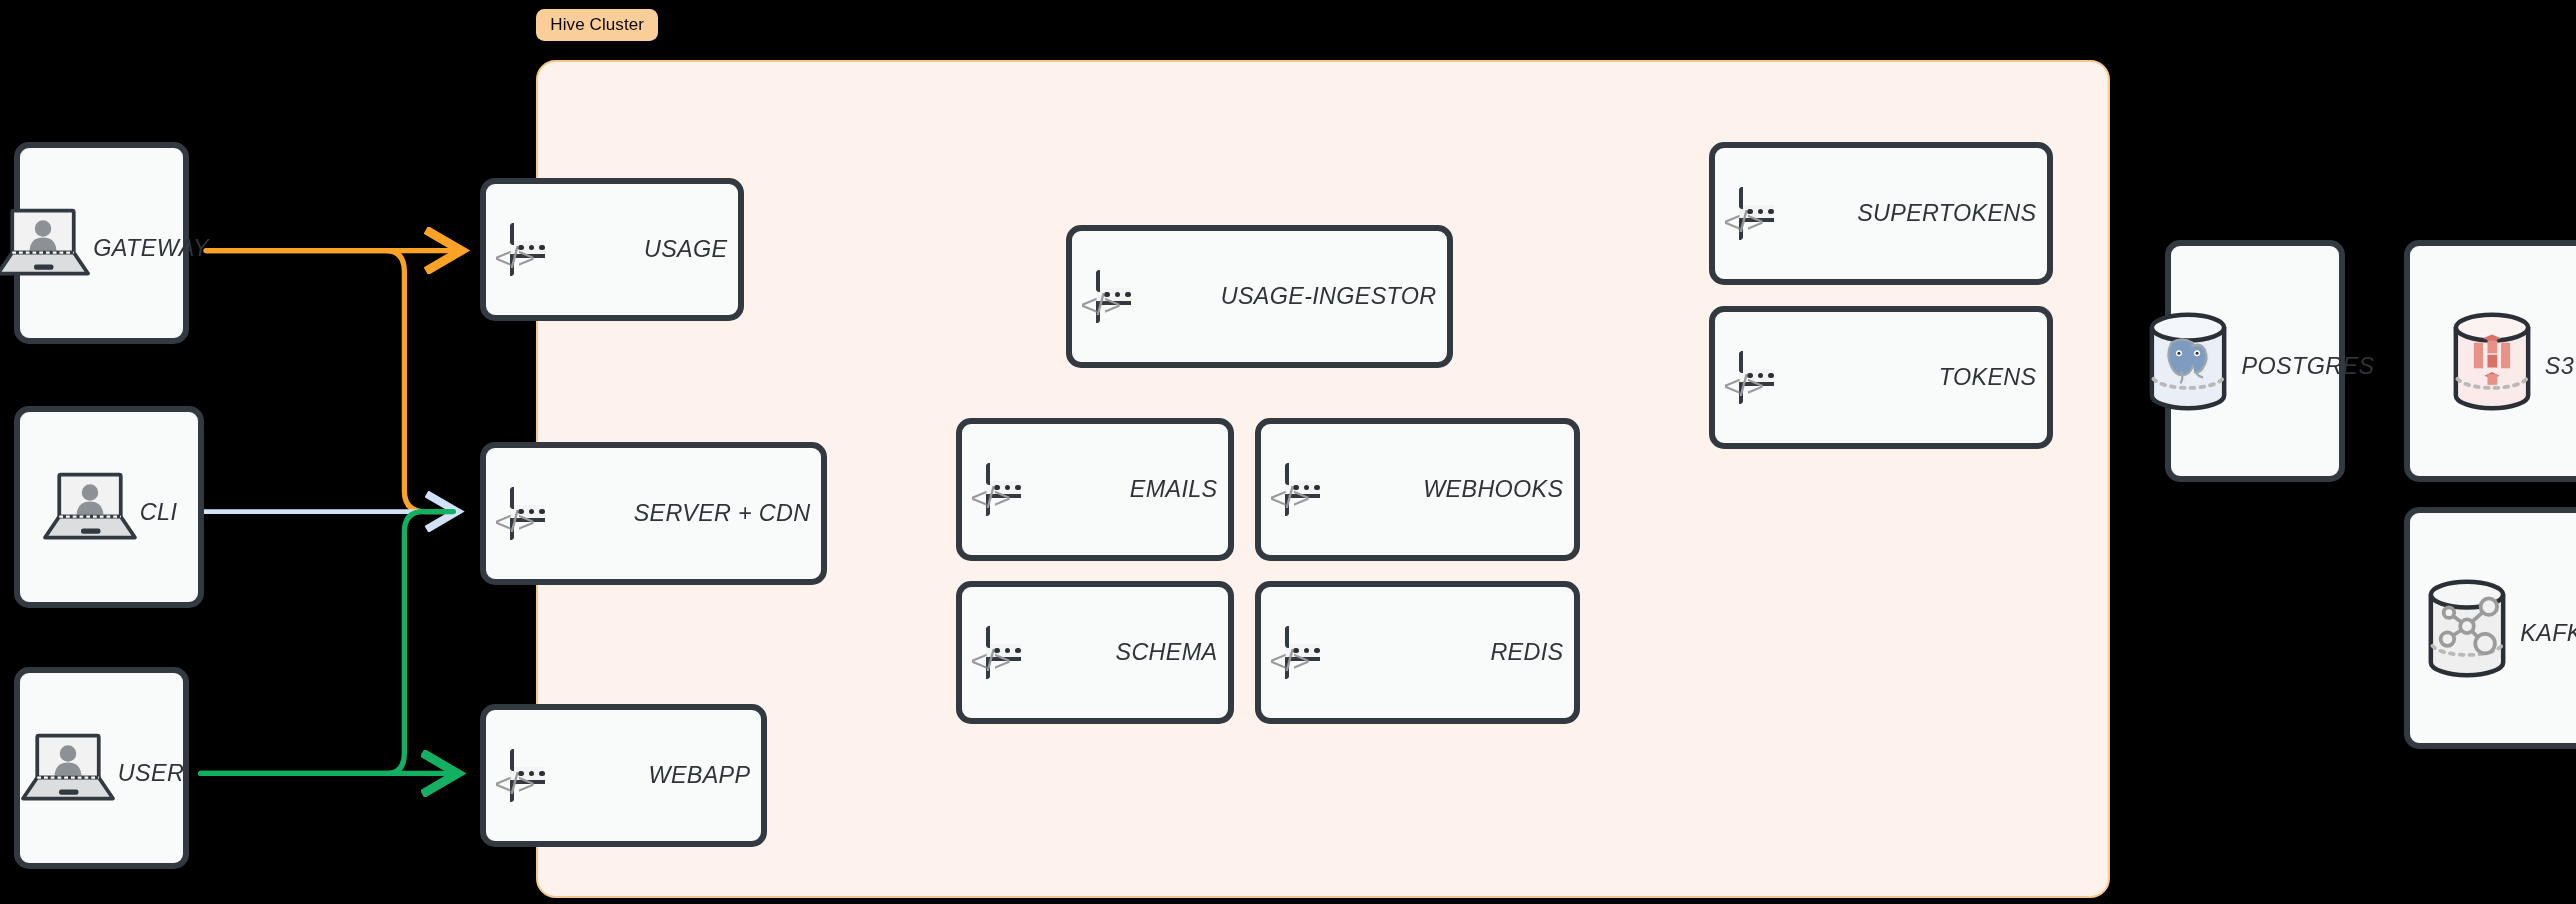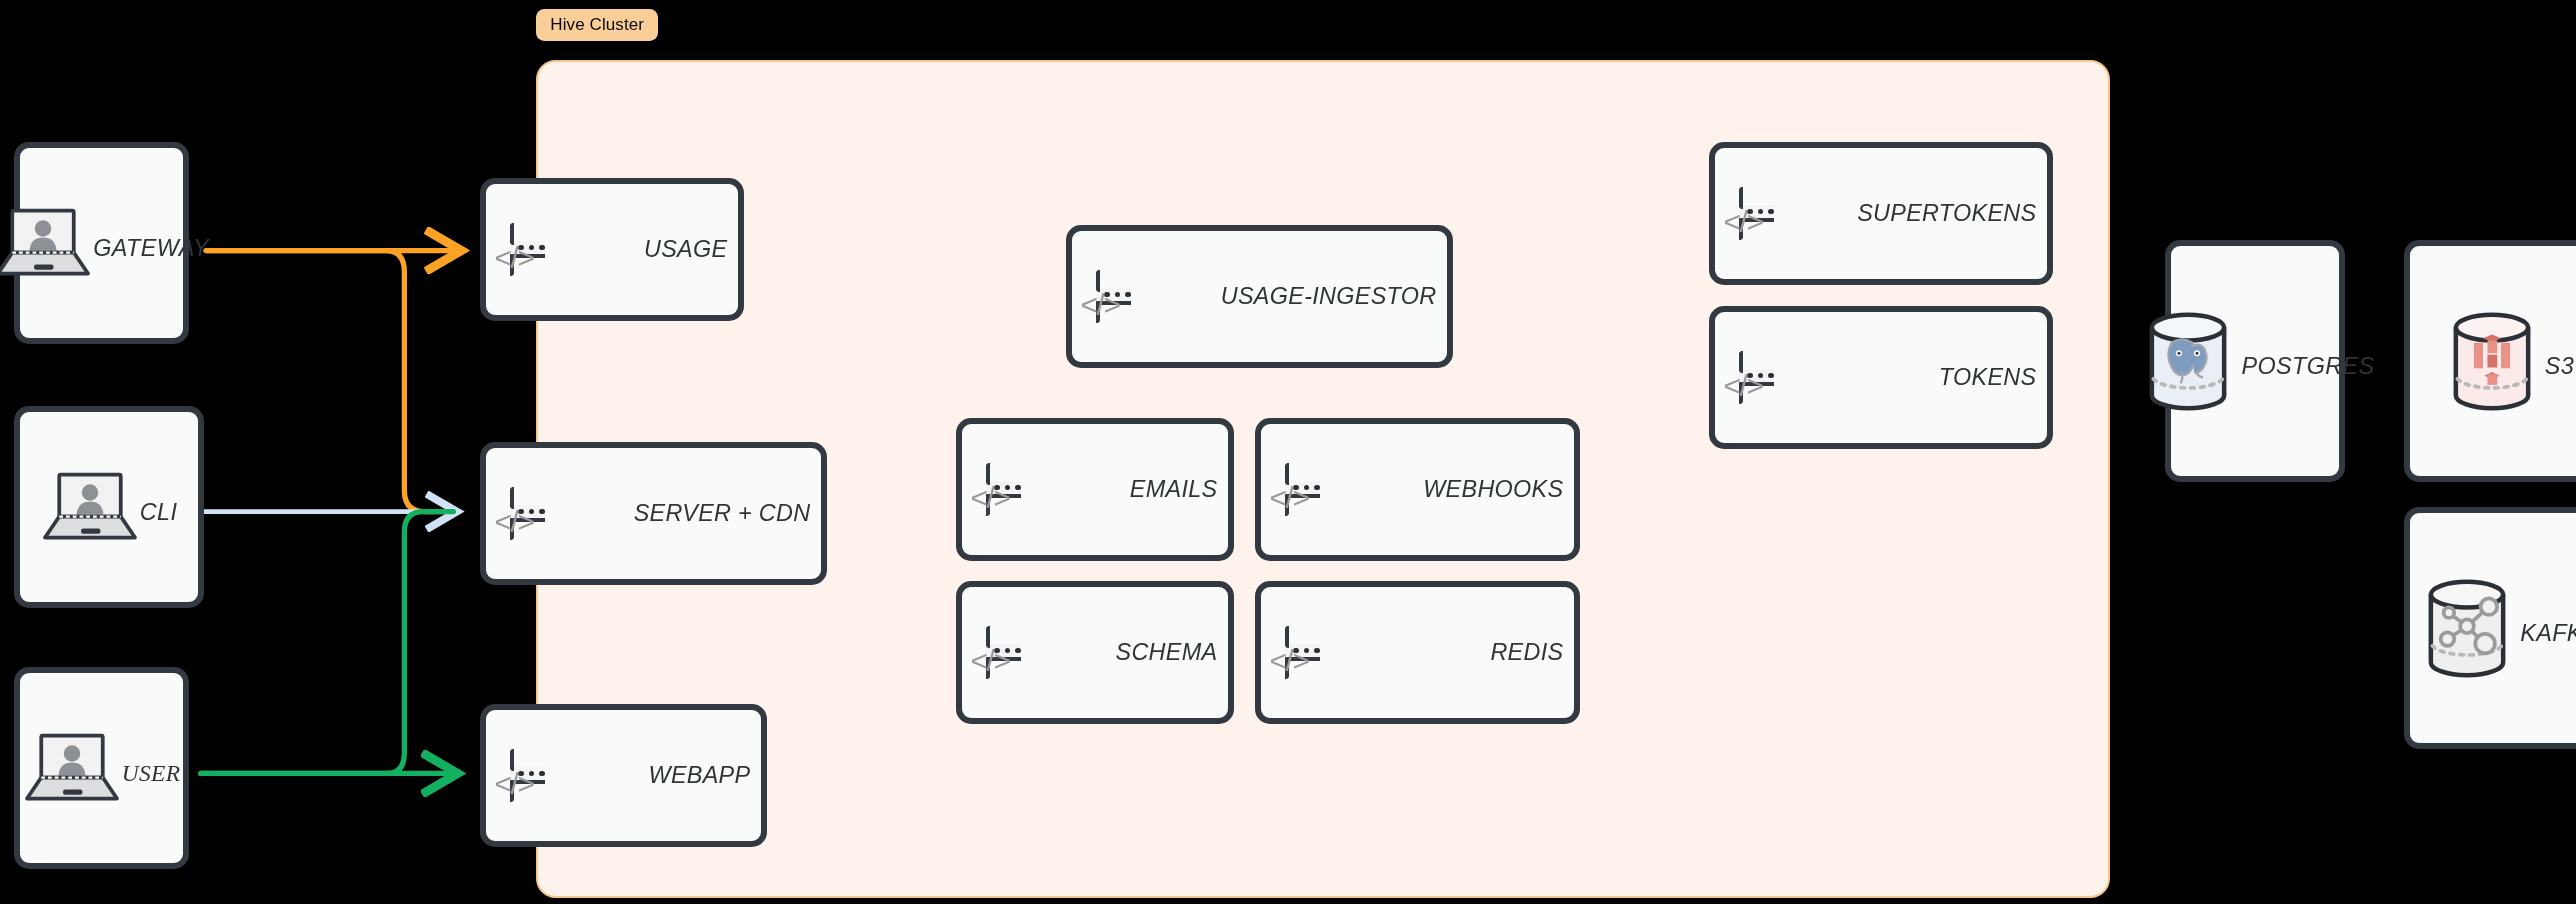--- a/index.html
+++ b/index.html
@@ -97,21 +97,21 @@
         <circle cx="66" cy="30" r="11" fill="#8D9094"></circle>
         <path d="M48,62 q0,-20 18,-20 q18,0 18,20 z" fill="#8D9094"></path>
         <path d="M25,62 L107,62 L126,90 L6,90 Z" fill="#DCDDDE" stroke="#333940" stroke-width="5" stroke-linejoin="round"></path>
         <path d="M25,62 L107,62" stroke="#FFFFFF" stroke-width="3" stroke-dasharray="5 4"></path>
         <rect x="54" y="78" width="26" height="7" rx="3" fill="#333940"></rect>
       </svg>
     </span>
     <span class="lbl">CLI</span>
   </div>
 
-  <div class="node vert" style="left:13.6px;top:667px;width:175px;height:202px;font-family:Liberation Serif, serif;">
+  <div class="node vert" style="left:13.6px;top:667px;width:175px;height:202px;">
     <span>
       <svg width="100" height="75" viewBox="0 0 132 100">
         <rect x="25" y="6" width="82" height="56" rx="2" fill="#F2F2F2" stroke="#333940" stroke-width="5"></rect>
         <circle cx="66" cy="30" r="11" fill="#8D9094"></circle>
         <path d="M48,62 q0,-20 18,-20 q18,0 18,20 z" fill="#8D9094"></path>
         <path d="M25,62 L107,62 L126,90 L6,90 Z" fill="#DCDDDE" stroke="#333940" stroke-width="5" stroke-linejoin="round"></path>
         <path d="M25,62 L107,62" stroke="#FFFFFF" stroke-width="3" stroke-dasharray="5 4"></path>
         <rect x="54" y="78" width="26" height="7" rx="3" fill="#333940"></rect>
       </svg>
     </span>

